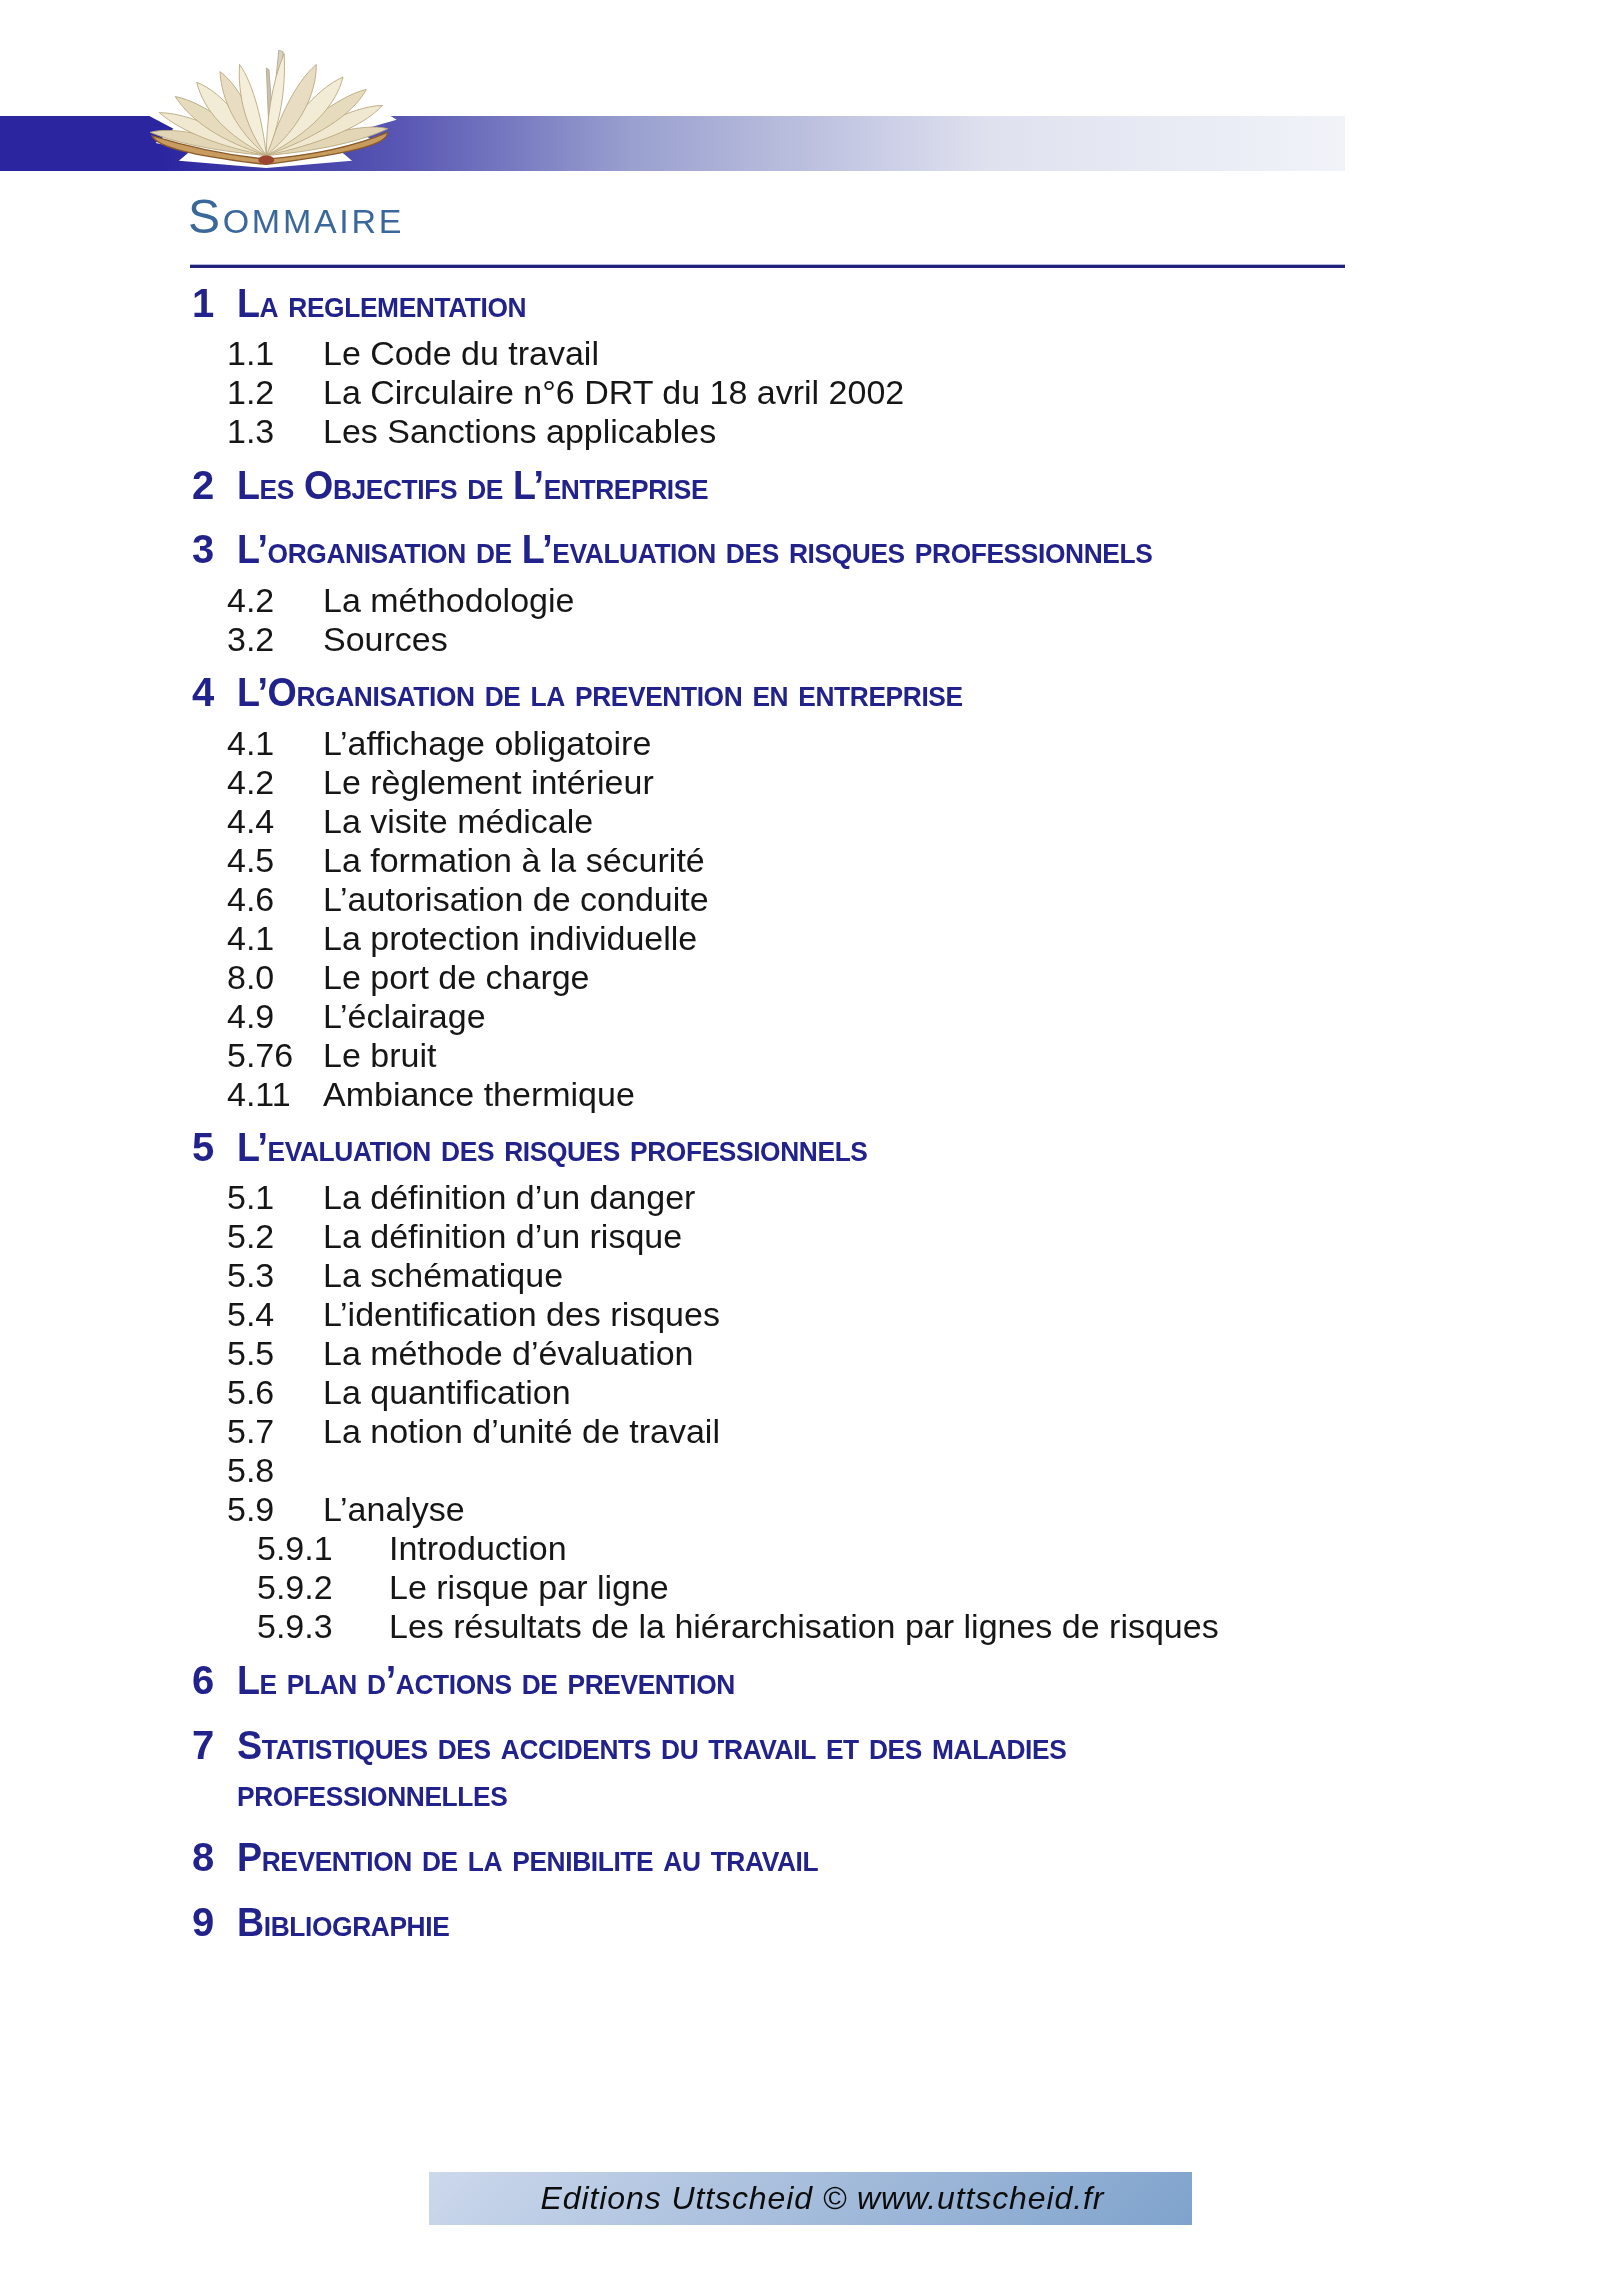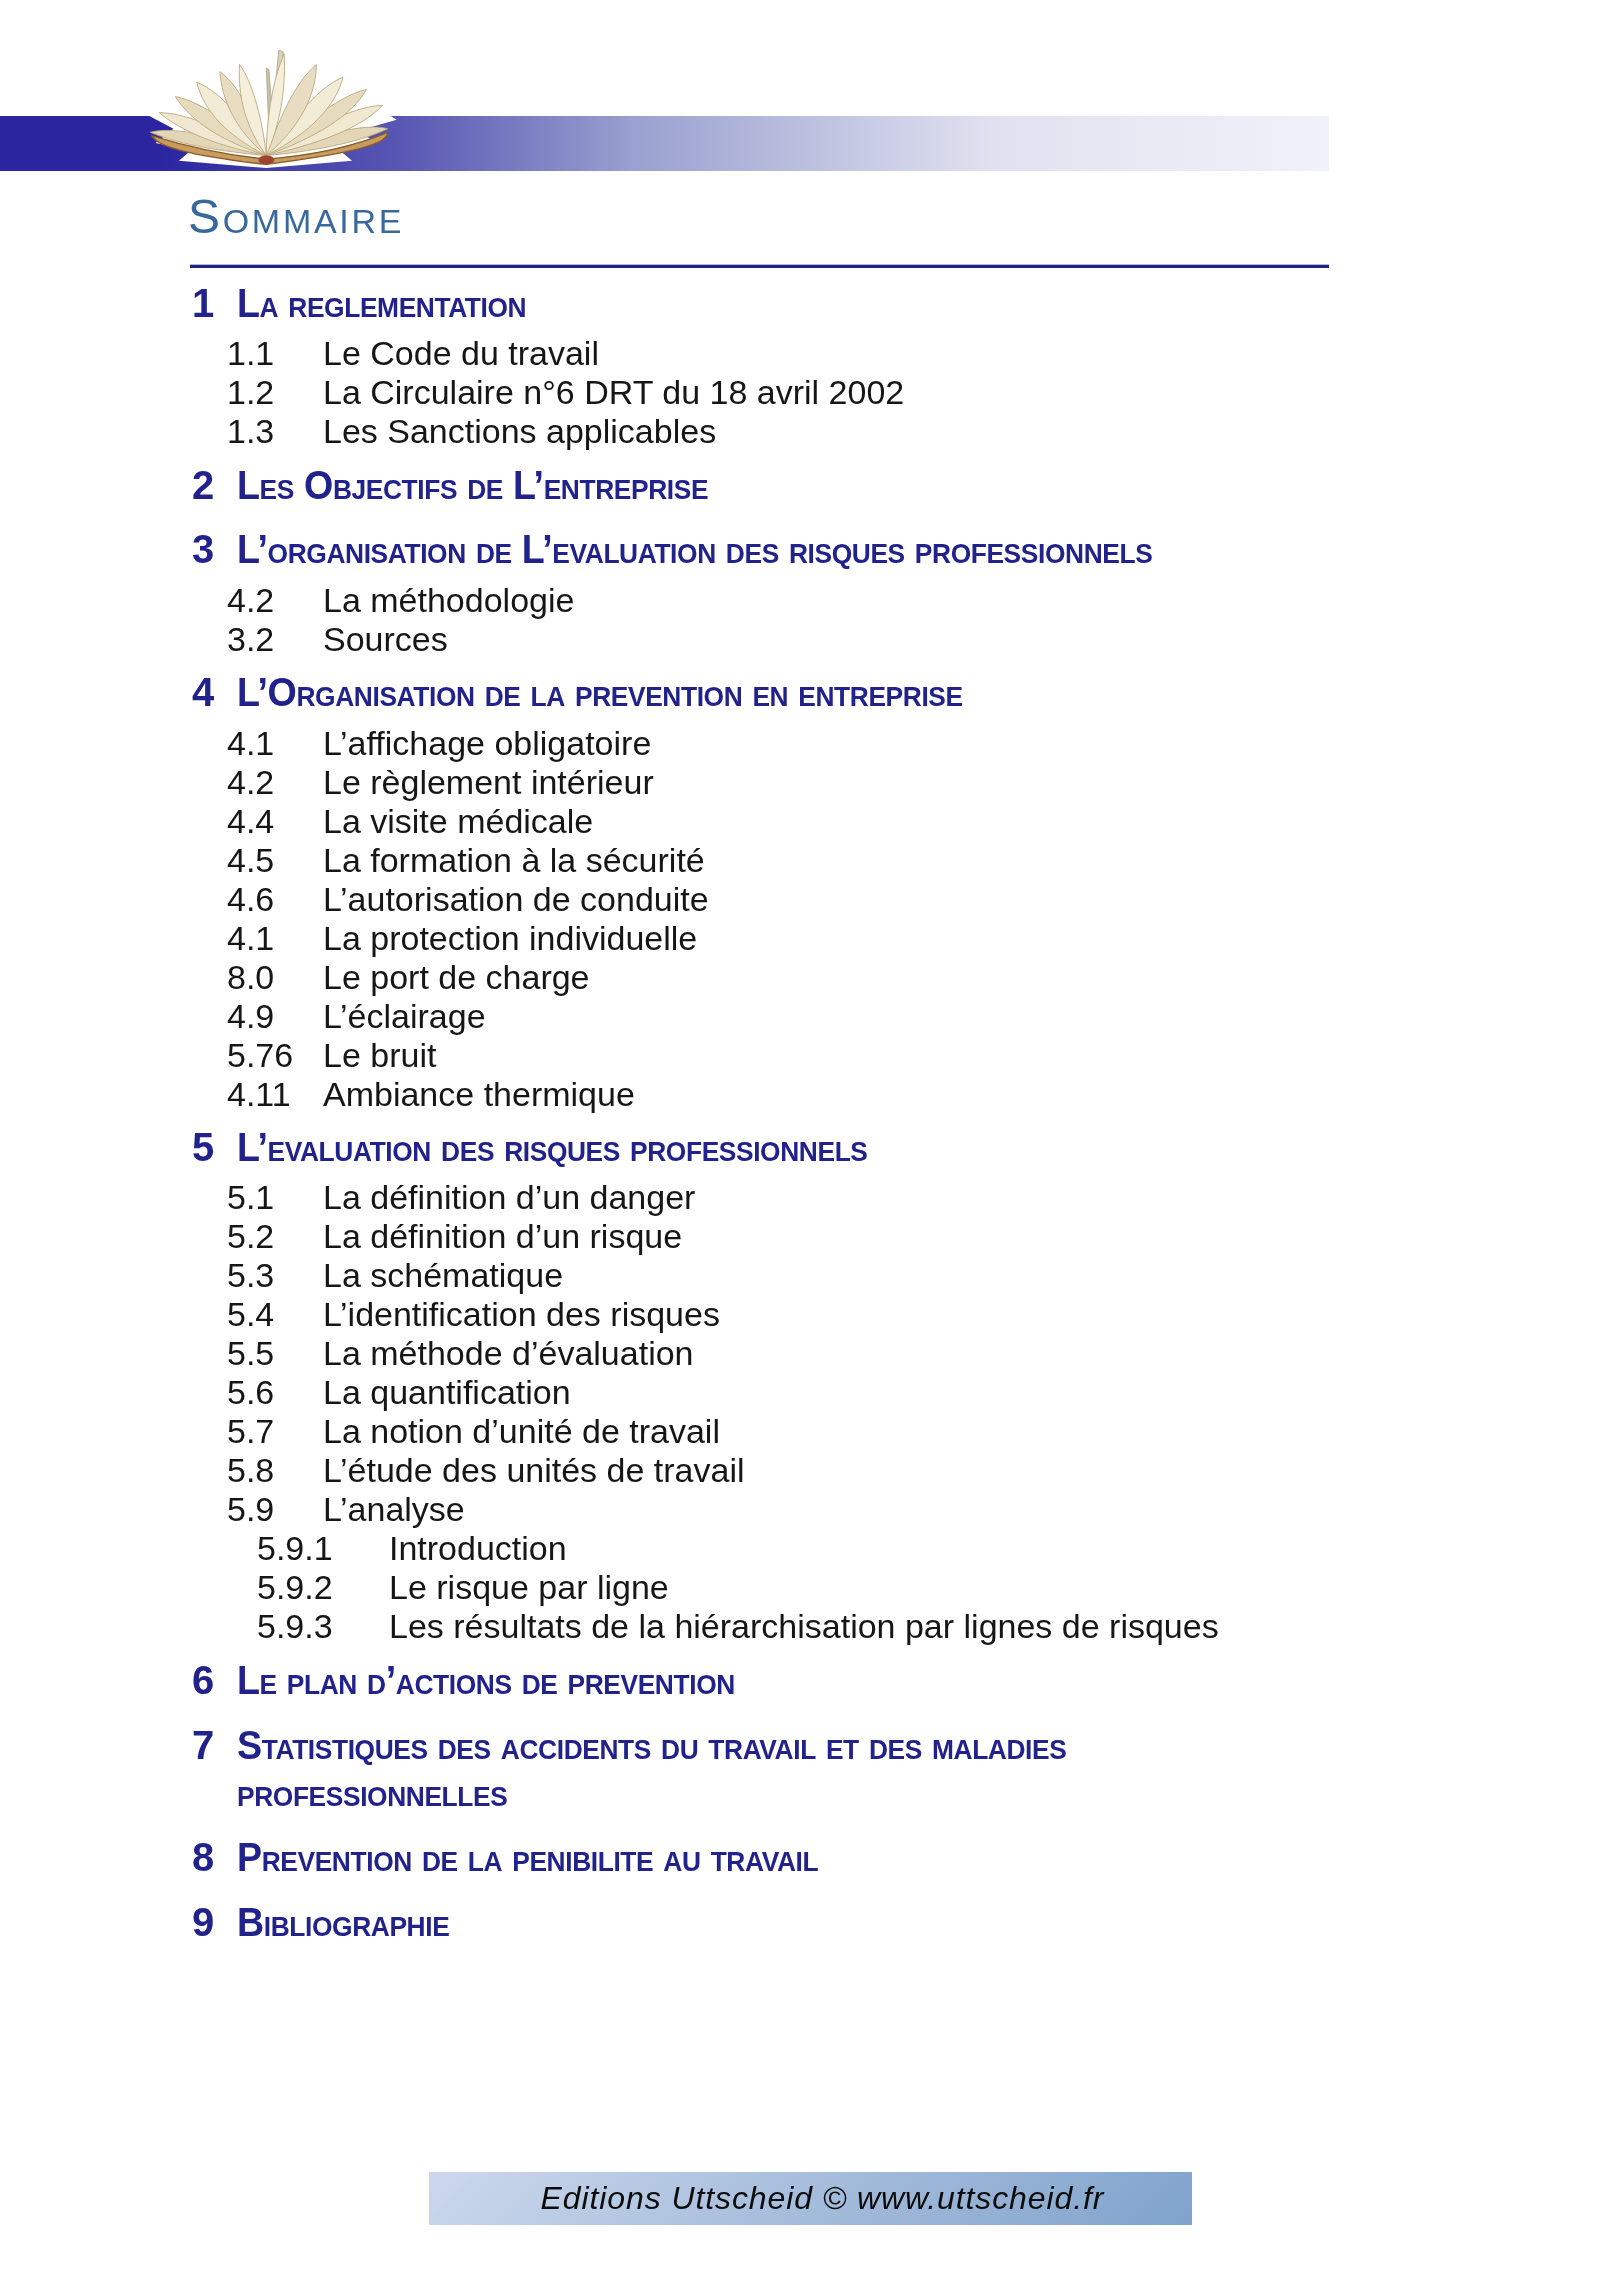--- a/index.html
+++ b/index.html
@@ -1,18 +1,18 @@
 <!DOCTYPE html>
 <html style="--heading-navy: #22228c; --title-blue: #3a689b; --rule-navy: #23237e; --band-dark: #2b26a0; --band-mid: #9aa0cf; --footer-light: #ccd8ec; --footer-deep: #7fa3cc;font-size:14.3px"><head>
 <meta charset="utf-8">
 <style>
   html,body{margin:0;padding:0;background:#ffffff;}
   .page{
     position:relative;width:1329px;height:2293px;background:#fff;overflow:hidden;
-    font-family:"Liberation Sans","DejaVu Sans",sans-serif;color:#111;
+    font-family:"Liberation Sans","DejaVu Sans",sans-serif;color:#111;padding-left:16px;
   }
   
   .header-band{
     position:absolute;left:0;top:116px;width:1621px;height:55px;
     background:linear-gradient(90deg,
       var(--band-dark,#2b26a0) 0%, var(--band-dark,#2b26a0) 10%,
       #5a58b4 25%, var(--band-mid,#9aa0cf) 39%,
       #dfe1ef 61%, #f1f3f9 83%, #f8f9fc 100%);
   }
   .book{position:absolute;left:139px;top:43px;width:260px;height:125px;}
@@ -202,21 +202,20 @@
       <div class="toc-l2">
         <span class="num">5.6</span>
         <span class="label">La quantification</span>
       </div>
       <div class="toc-l2">
         <span class="num">5.7</span>
         <span class="label">La notion d’unité de travail</span>
       </div>
       <div class="toc-l2">
         <span class="num">5.8</span>
-        <span class="label">L’étude des unités de travail</span>
       </div>
       <div class="toc-l2">
         <span class="num">5.9</span>
         <span class="label">L’analyse</span>
       </div>
       <div class="toc-l3">
         <span class="num">5.9.1</span>
         <span class="label">Introduction</span>
       </div>
       <div class="toc-l3">

